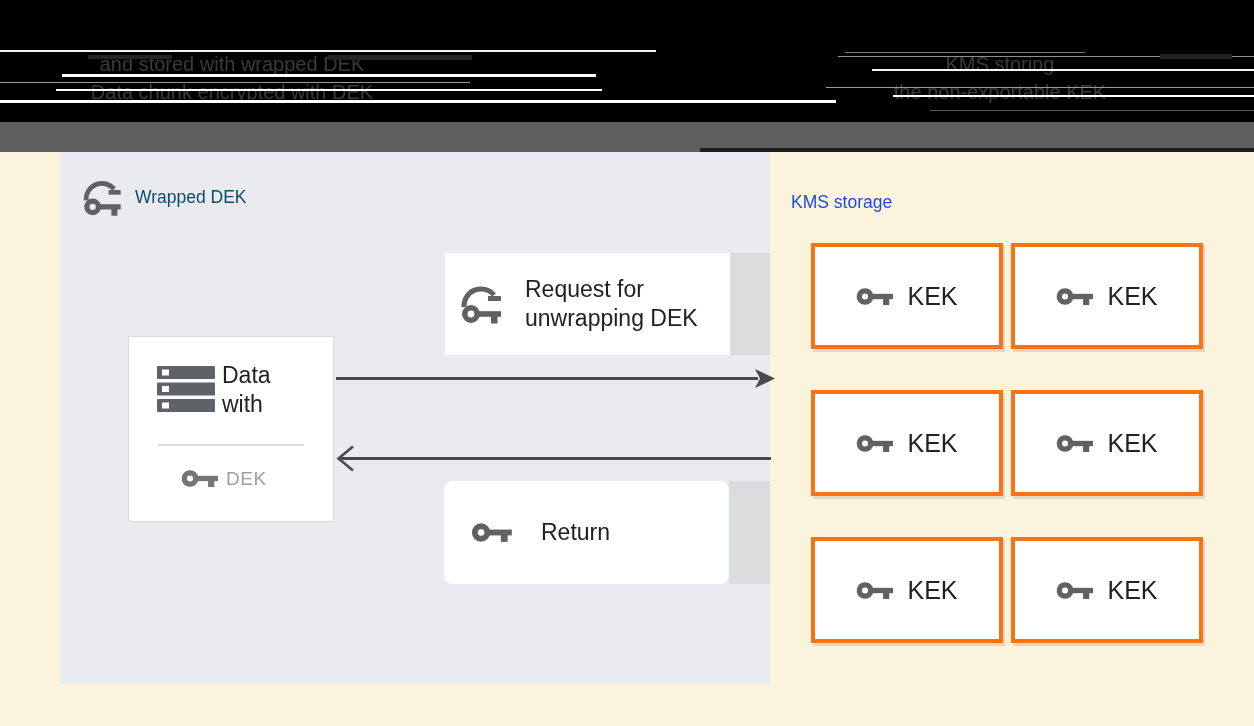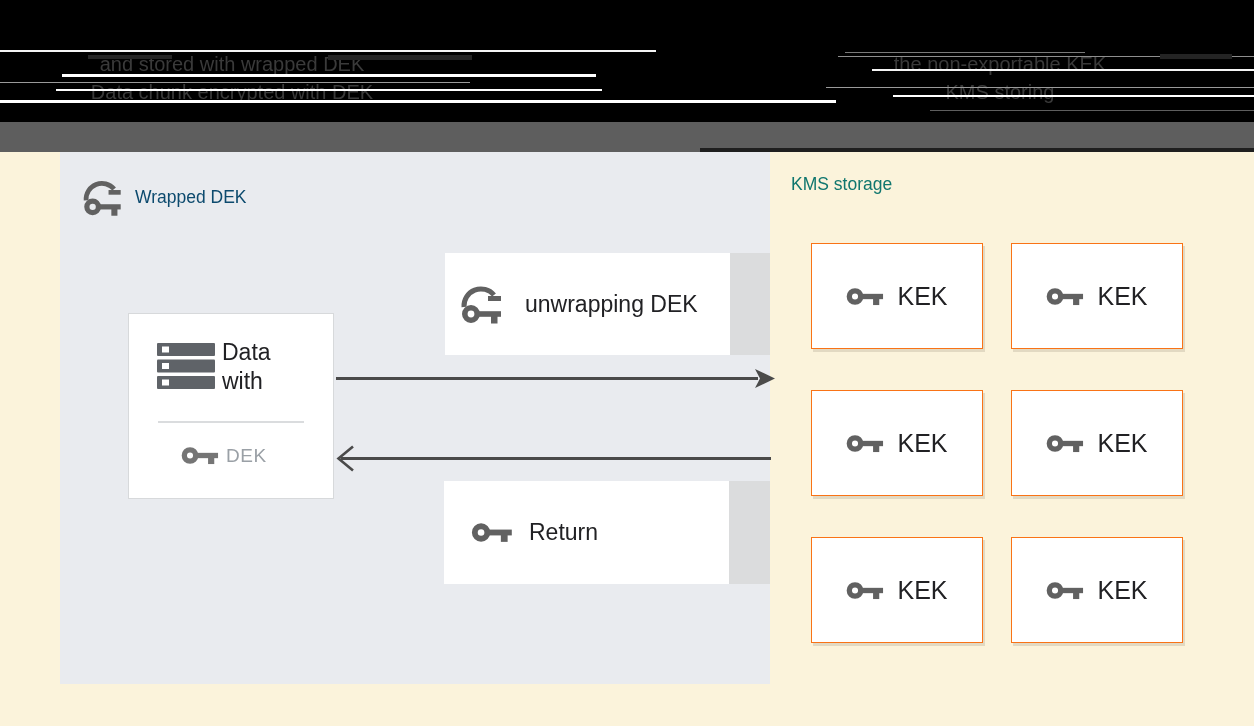--- a/index.html
+++ b/index.html
@@ -15,58 +15,58 @@
   .caption-right { left:870px; top:50px; width:260px; }
   .stripe { position:absolute; }
   
   .graybar { position:absolute; left:0; top:122px; width:1254px; height:30px; background:#5E5E5E; }
   .graybar-dark-edge { position:absolute; left:700px; top:148px; width:554px; height:4px; background:#1F1F1F; }
   
   .left-panel { position:absolute; left:60px; top:152px; width:710px; height:532px; background:#E9EBEF; }
   .panel-header { position:absolute; left:22px; top:24px; display:flex; align-items:center; gap:13px; }
   .panel-header .label { font-size:17.5px; color:#0c4a6e; }
   
-  .chunk-box { position:absolute; left:68px; top:161px; width:206px; height:186px;
+  .chunk-box { position:absolute; left:68px; top:184px; width:206px; height:186px;
     background:#fff; border:1px solid #D7D9DB; box-sizing:border-box; }
   .chunk-icon { position:absolute; left:28px; top:29px; }
   .chunk-text { position:absolute; left:93px; top:24px; font-size:23px; line-height:29px; color:#212124; }
   .chunk-divider { position:absolute; left:29px; top:107px; width:146px; height:2px; background:#DADCDE; }
   .chunk-dek { position:absolute; left:52px; top:130px; display:flex; align-items:center; gap:7px; }
   .chunk-dek .label { font-size:19px; color:#9AA0A6; letter-spacing:0.5px; }
   
   .msg-box { position:absolute; background:#fff; display:flex; align-items:center; box-sizing:border-box; }
   .msg-request { left:385px; top:101px; width:285px; height:102px; padding-left:15px; gap:23px; }
-  .msg-return  { left:384px; top:329px; width:285px; height:103px; padding-left:27px; gap:16px; }
+  .msg-return  { left:384px; top:329px; width:285px; height:103px; padding-left:27px; gap:28px;border-radius:9px; }
   .msg-text { font-size:23px; line-height:29px; color:#212124; }
   .shadow-strip { position:absolute; background:#DBDCDD; }
   .strip-request { left:670px; top:101px; width:40px; height:102px; }
   .strip-return  { left:669px; top:329px; width:41px; height:103px; }
   
-  .kms-label { position:absolute; left:791px; top:174px; font-size:17.5px; color:#0f766e; }
-  .kek-box { position:absolute; width:172px; height:106px; background:#fff;
-    border:1px solid #f97316; box-sizing:border-box;
+  .kms-label { position:absolute; left:791px; top:192px; font-size:17.5px; color:#1d4ed8; }
+  .kek-box { position:absolute; width:192px; height:106px; background:#fff;
+    border:4px solid #f97316; box-sizing:border-box;
     box-shadow:2px 3px 0 rgba(160,152,130,0.28);
     display:flex; align-items:center; justify-content:center; gap:13px; }
   .kek-box .label { font-size:25px; color:#212124; }
   .arrows { position:absolute; left:0; top:0; pointer-events:none; }
   svg { display:block; }
 </style>
 </head>
 <body>
 
 <div class="screen">
 
   <div class="topband">
     <div class="caption caption-left">
       <div>and stored with wrapped DEK</div>
       <div>Data chunk encrypted with DEK</div>
     </div>
     <div class="caption caption-right">
+      <div>KMS storing</div>
       <div>the non-exportable KEK</div>
-      <div>KMS storing</div>
     </div>
 
     <div class="stripe" style="left:0;top:50px;width:656px;height:2px;background:#F4F4F4"></div>
     <div class="stripe" style="left:62px;top:74px;width:534px;height:3px;background:#FFFFFF"></div>
     <div class="stripe" style="left:0;top:82px;width:470px;height:1px;background:#9A9A9A"></div>
     <div class="stripe" style="left:56px;top:89px;width:546px;height:2px;background:#FDFDFD"></div>
     <div class="stripe" style="left:0;top:100px;width:836px;height:3px;background:#FFFFFF"></div>
     <div class="stripe" style="left:845px;top:52px;width:240px;height:1px;background:#7A7A7A"></div>
     <div class="stripe" style="left:838px;top:56px;width:416px;height:1px;background:#8E8E8E"></div>
     <div class="stripe" style="left:872px;top:69px;width:382px;height:2px;background:#F4F4F4"></div>
@@ -133,20 +133,21 @@
       <span>
         <svg width="42" height="46" viewBox="0 0 42 46">
           <path d="M4 26 A17 17 0 0 1 34 14" fill="none" stroke="#616161" stroke-width="5"></path>
           <rect x="28" y="15" width="13" height="5" fill="#616161"></rect>
           <circle cx="11" cy="33" r="6.2" fill="none" stroke="#616161" stroke-width="5.6"></circle>
           <rect x="17" y="30.2" width="24" height="5.6" fill="#616161"></rect>
           <rect x="31" y="35" width="6.5" height="7.5" fill="#616161"></rect>
         </svg>
       </span>
       <div class="msg-text">
+        <div>Request for</div>
         <div>unwrapping DEK</div>
       </div>
     </div>
 
     <div class="shadow-strip strip-return"></div>
     <div class="msg-box msg-return">
       <span>
         <svg width="42" height="25" viewBox="0 0 40 24">
           <circle cx="9.5" cy="12" r="6" fill="none" stroke="#616161" stroke-width="5.6"></circle>
           <rect x="15" y="9.2" width="24" height="5.6" fill="#616161"></rect>

